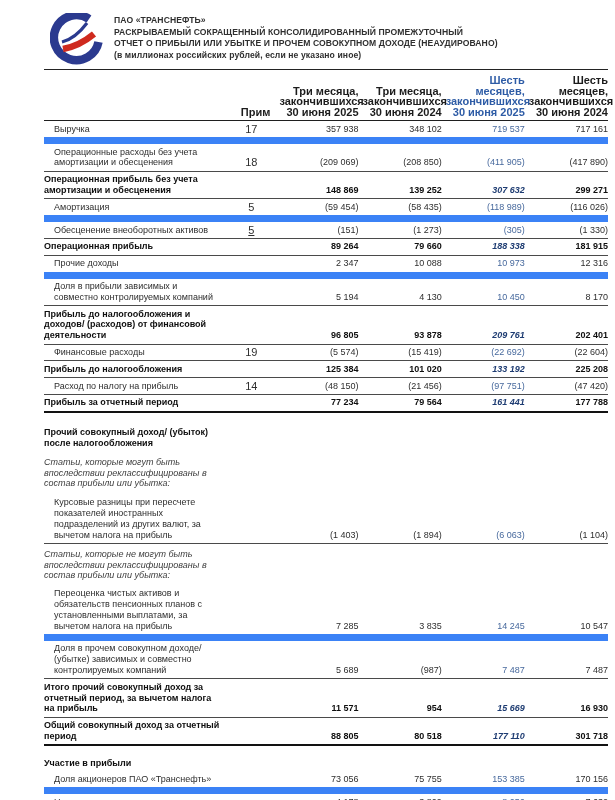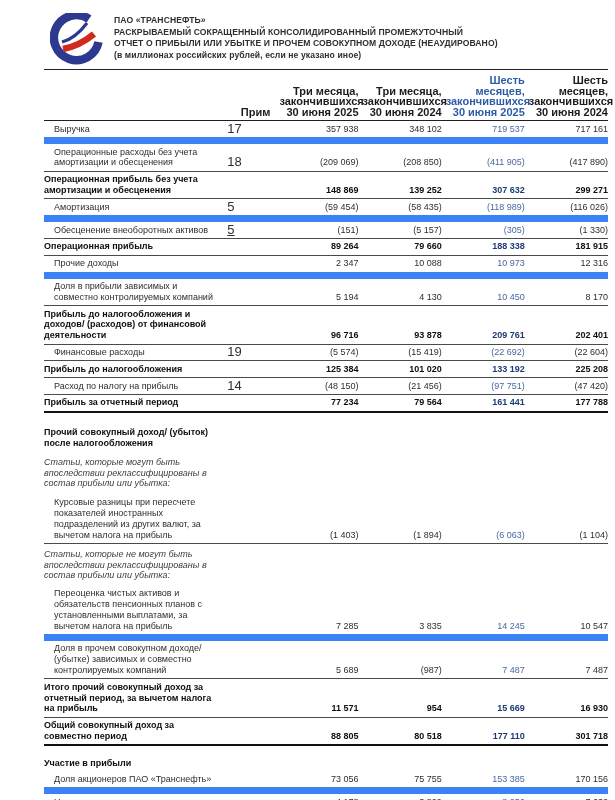--- a/index.html
+++ b/index.html
@@ -32,30 +32,30 @@
     border-bottom:1.6px solid #1f1f1f;
   }
   thead th.note-h{text-align:right;padding-right:5px;}
   thead th.hl div{color:#2e5ca6;}
 
   td{
     font-size:9px;line-height:10.8px;vertical-align:bottom;
     padding:2.5px 0 2.5px 0;color:#2e2e2e;
   }
   td.label{padding-right:6px;}
-  td.note{text-align:left;font-size:13px;}
+  td.note{text-align:center;font-size:11px;}
   td.num{text-align:right;}
 
   tr.item td.label{padding-left:10px;}
   tr.total td{font-weight:bold;color:#0f0f0f;}
   tr.heading td, tr.heading2 td{font-weight:bold;color:#0f0f0f;padding-top:4px;}
   tr.subnote td{font-style:italic;color:#3d3d3d;padding-top:3px;margin-top:40px;}
 
   td.num.hl{color:#47699d;}
-  tr.total td.num.hl{color:#1e3c72;}
+  tr.total td.num.hl{color:#1e3c72;font-style:italic;}
 
   tr.b-thin td{border-bottom:7px solid #3b82f6;}
   tr.b-dark td{border-bottom:1.3px solid #4a4a4a;}
   tr.b-thick td{border-bottom:2.3px solid #121212;}
   tr.gap td{padding:0;border:none;}
 
   .u{text-decoration:underline;}
 </style>
 </head>
 <body>
@@ -146,21 +146,21 @@
           <td class="note">5</td>
           <td class="num">(59 454)</td>
           <td class="num">(58 435)</td>
           <td class="num hl">(118 989)</td>
           <td class="num">(116 026)</td>
         </tr>
         <tr class="item b-dark">
           <td class="label">Обесценение внеоборотных активов</td>
           <td class="note"><span class="u">5</span></td>
           <td class="num">(151)</td>
-          <td class="num">(5 157)</td>
+          <td class="num">(1 273)</td>
           <td class="num hl">(305)</td>
           <td class="num">(1 330)</td>
         </tr>
         <tr class="total b-dark">
           <td class="label">Операционная прибыль</td>
           <td class="note"></td>
           <td class="num">89 264</td>
           <td class="num">79 660</td>
           <td class="num hl">188 338</td>
           <td class="num">181 915</td>
@@ -177,21 +177,21 @@
           <td class="label">Доля в прибыли зависимых и совместно контролируемых компаний</td>
           <td class="note"></td>
           <td class="num">5 194</td>
           <td class="num">4 130</td>
           <td class="num hl">10 450</td>
           <td class="num">8 170</td>
         </tr>
         <tr class="total b-dark">
           <td class="label">Прибыль до налогообложения и доходов/ (расходов) от финансовой деятельности</td>
           <td class="note"></td>
-          <td class="num">96 716</td>
+          <td class="num">96 805</td>
           <td class="num">93 878</td>
           <td class="num hl">209 761</td>
           <td class="num">202 401</td>
         </tr>
         <tr class="item b-dark">
           <td class="label">Финансовые расходы</td>
           <td class="note">19</td>
           <td class="num">(5 574)</td>
           <td class="num">(15 419)</td>
           <td class="num hl">(22 692)</td>
@@ -286,21 +286,21 @@
         </tr>
         <tr class="total b-dark">
           <td class="label">Итого прочий совокупный доход за отчетный период, за вычетом налога на прибыль</td>
           <td class="note"></td>
           <td class="num">11 571</td>
           <td class="num">954</td>
           <td class="num hl">15 669</td>
           <td class="num">16 930</td>
         </tr>
         <tr class="total b-thick">
-          <td class="label">Общий совокупный доход за совместно период</td>
+          <td class="label">Общий совокупный доход за отчетный период</td>
           <td class="note"></td>
           <td class="num">88 805</td>
           <td class="num">80 518</td>
           <td class="num hl">177 110</td>
           <td class="num">301 718</td>
         </tr>
         <tr class="gap">
           <td colspan="6" style="height: 8px;"></td>
         </tr>
         <tr class="heading2 b-none">

